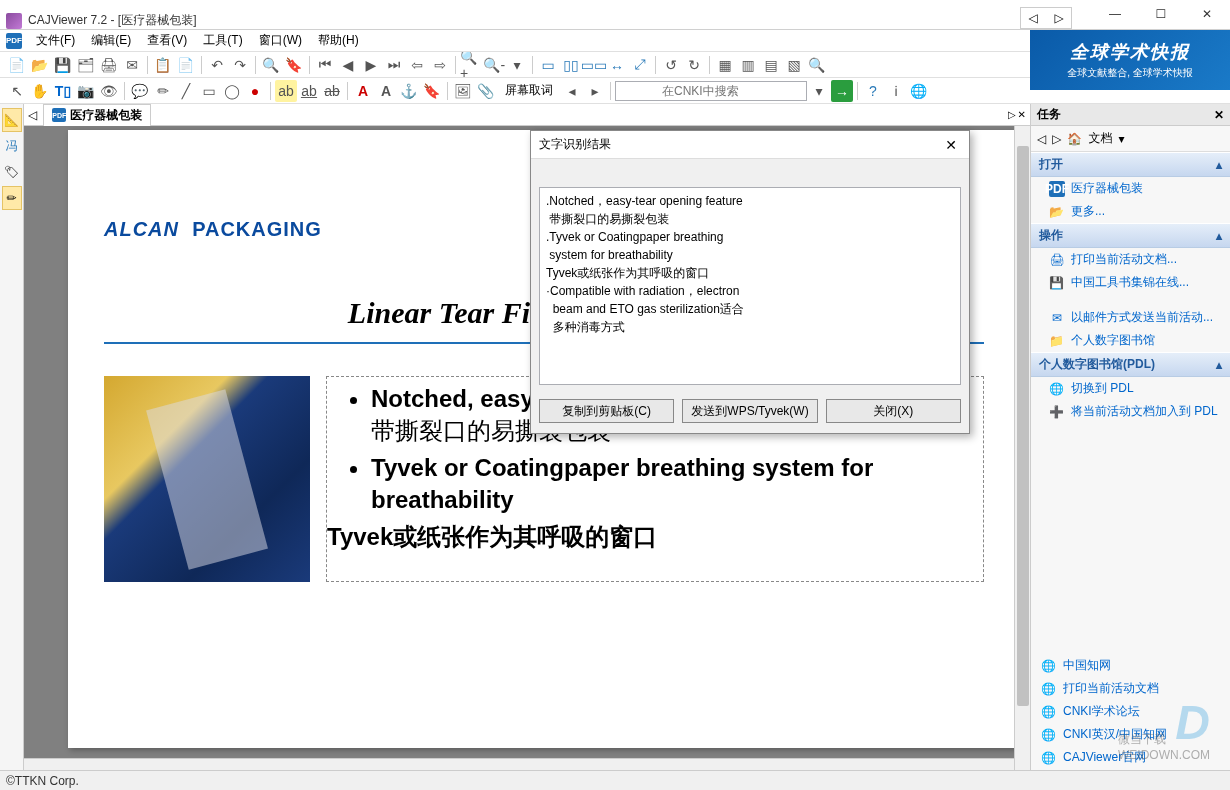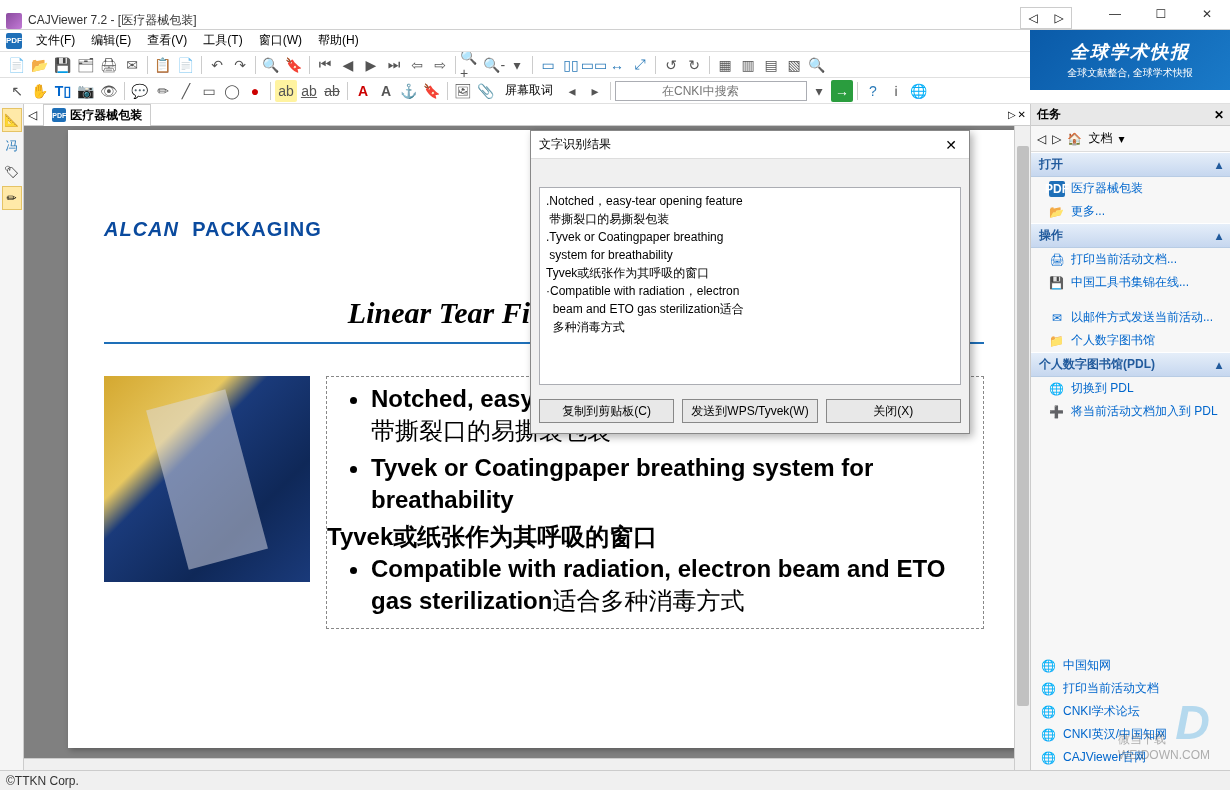--- a/index.html
+++ b/index.html
@@ -227,25 +227,20 @@
           <div class="photo"></div>
           <div class="text-box">
             <ul>
               <li>
                 <span>Notched, easy-tear opening feature</span>
                 <span class="cn">带撕裂口的易撕裂包装</span>
               </li>
               <li><span>Tyvek or Coatingpaper breathing system for breathability</span></li>
             </ul>
             <div class="plain" style="font-weight:bold">Tyvek或纸张作为其呼吸的窗口</div>
-            <ul>
-              <li>
-                <span>Compatible with radiation, electron beam and ETO gas sterilization</span><span class="cn" style="display:inline">适合多种消毒方式</span>
-              </li>
-            </ul>
           </div>
         </div>
       </div>
       <div class="scroll-v">
           <div class="thumb" style="top:20px;height:560px"></div>
         </div>
       <div class="scroll-h"></div>
     </div>
 
     <div class="statusbar-doc">

